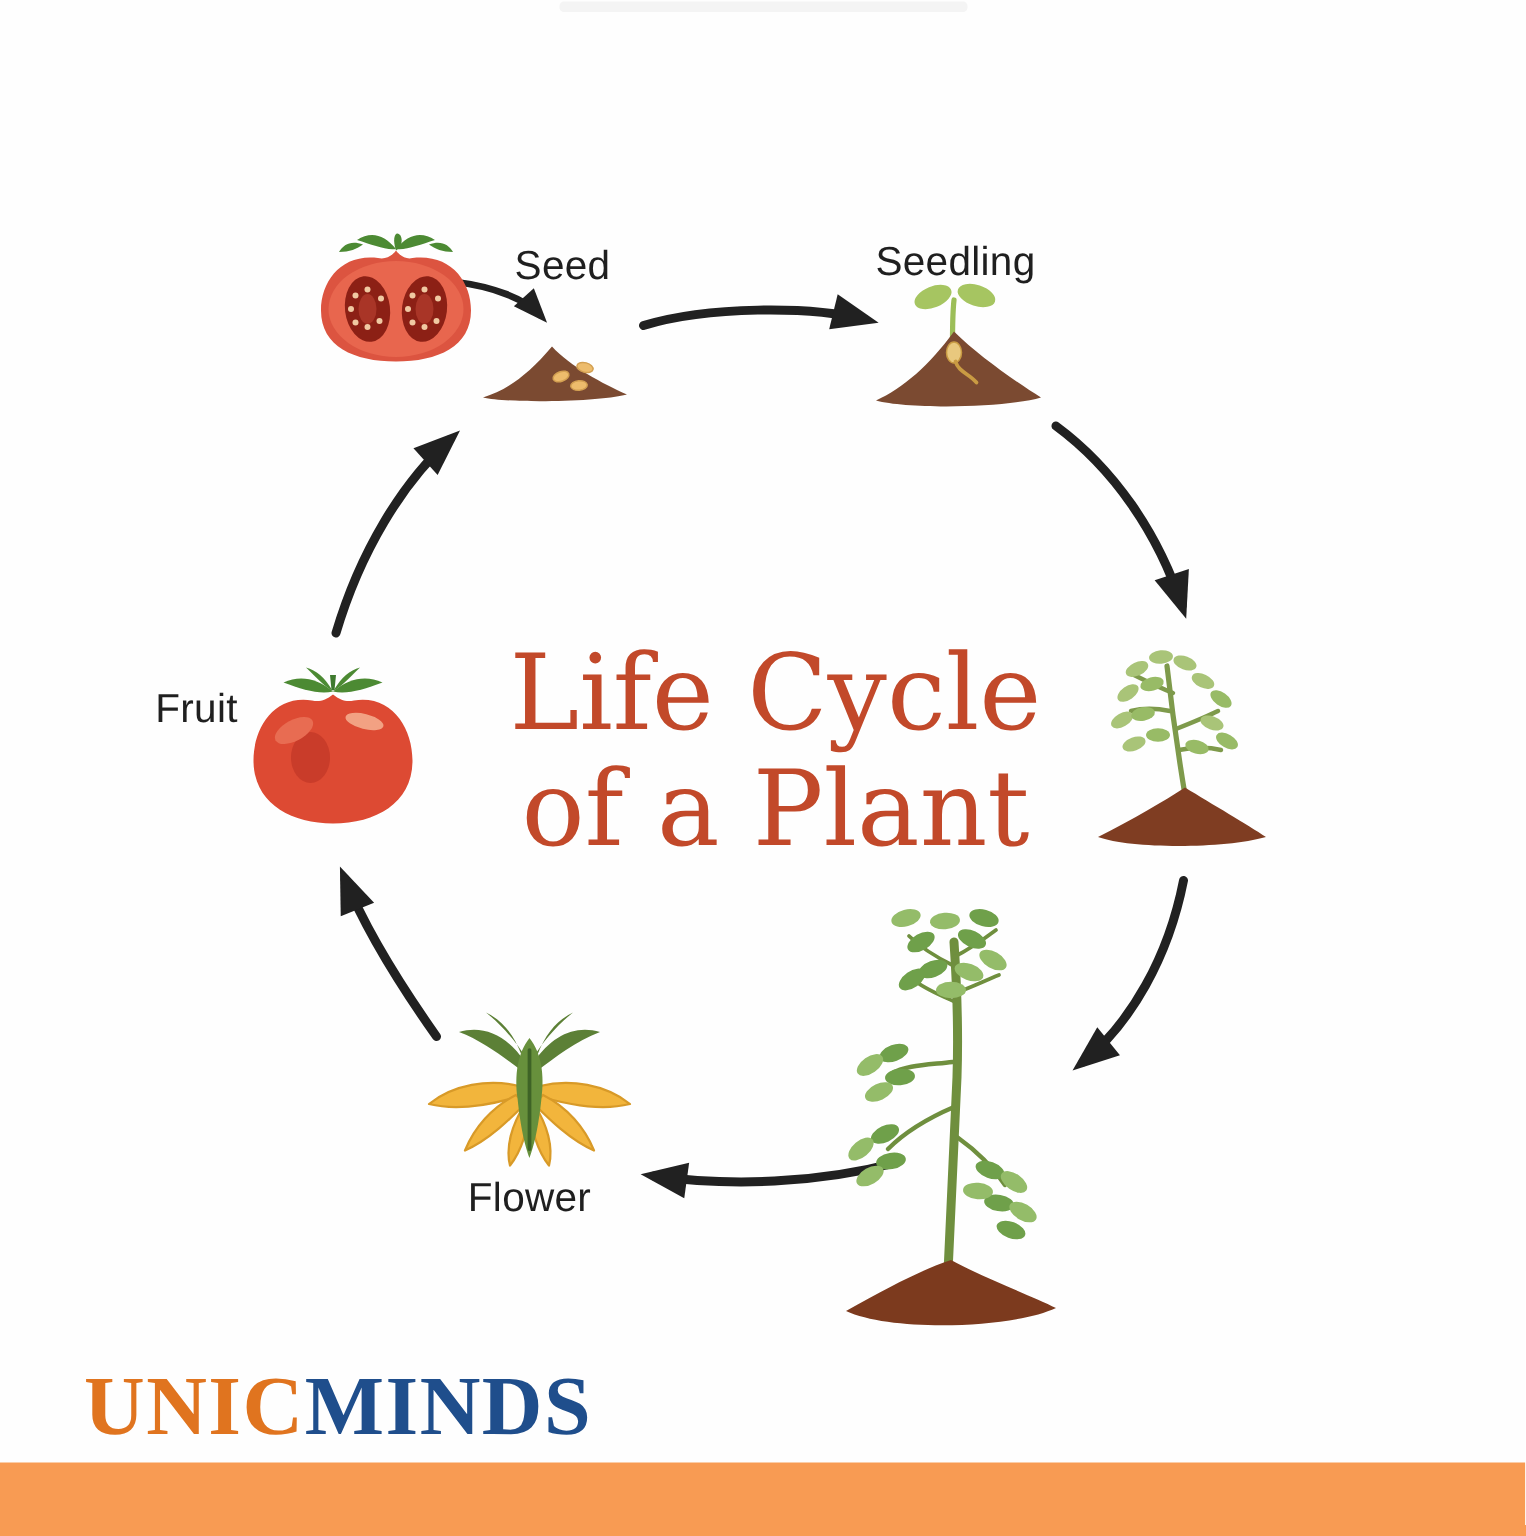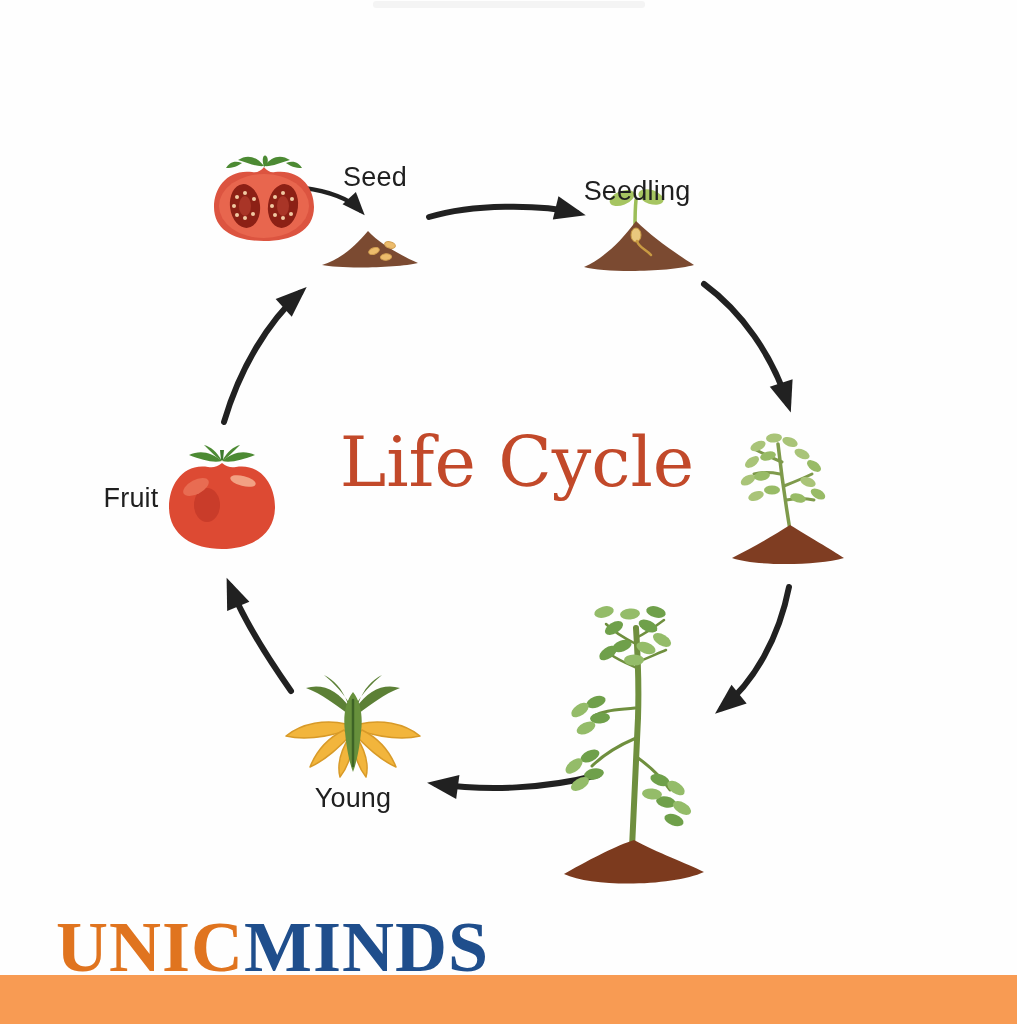--- a/index.html
+++ b/index.html
@@ -17,21 +17,21 @@
     position:absolute; color:#1f1f1f; font-size:27px; line-height:32px;
     text-align:center; letter-spacing:0.2px;
   }
   .title {
     position:absolute; left:300px; top:424px; width:434px; text-align:center;
     color:#c2492a; font-family:"DejaVu Serif", serif;
     font-size:70px; line-height:77px; font-weight:400;
   }
   .logo {
     position:absolute; left:56px; top:906px; font-family:"Liberation Serif", serif;
-    font-weight:bold; font-size:72px; letter-spacing:1px; white-space:nowrap;
+    font-weight:bold; font-size:56px; letter-spacing:1px; white-space:nowrap;
   }
   .logo .part1 { color:#e0741f; }
   .logo .part2 { color:#1f4e8c; }
   .bottom-bar {
     position:absolute; left:0; top:975px; width:1017px; height:49px;
     background:#f89b53;
   }
 </style>
 </head>
 <body>
@@ -210,26 +210,27 @@
     <g fill="#4c8a33">
       <path d="M59,18 C48,9 37,7 26,12 C39,17 50,20 59,18 Z"></path>
       <path d="M59,18 C70,9 81,7 92,12 C79,17 68,20 59,18 Z"></path>
       <path d="M59,18 C53,8 48,4 41,2 C48,9 54,15 59,18 Z"></path>
       <path d="M59,18 C65,8 70,4 77,2 C70,9 64,15 59,18 Z"></path>
     </g>
     <path d="M57,7 L61,7 L60,17 L58,17 Z" fill="#3e7a2e"></path>
   </svg>
 
   <div class="stage-label" style="left:340px;top:161px;width:70px">Seed</div>
-  <div class="stage-label" style="left:582px;top:175px;width:110px">Seedling</div>
-  <div class="stage-label" style="left:303px;top:782px;width:100px">Young</div>
-  <div class="stage-label" style="left:96px;top:482px;width:70px">Fruit</div>
+  <div class="stage-label" style="left:582px;top:158px;width:110px">Seedling</div>
+  <div class="stage-label" style="left:303px;top:782px;width:100px">Flower</div>
+  <div class="stage-label" style="left:96px;top:456px;width:70px">Fruit</div>
 
   <div class="title">
     <div>Life Cycle</div>
+    <div>of a Plant</div>
   </div>
 
   <div class="logo">
     <span class="part1">UNIC</span><span class="part2">MINDS</span>
   </div>
 
   <div class="bottom-bar"></div>
 
 </div>
 

